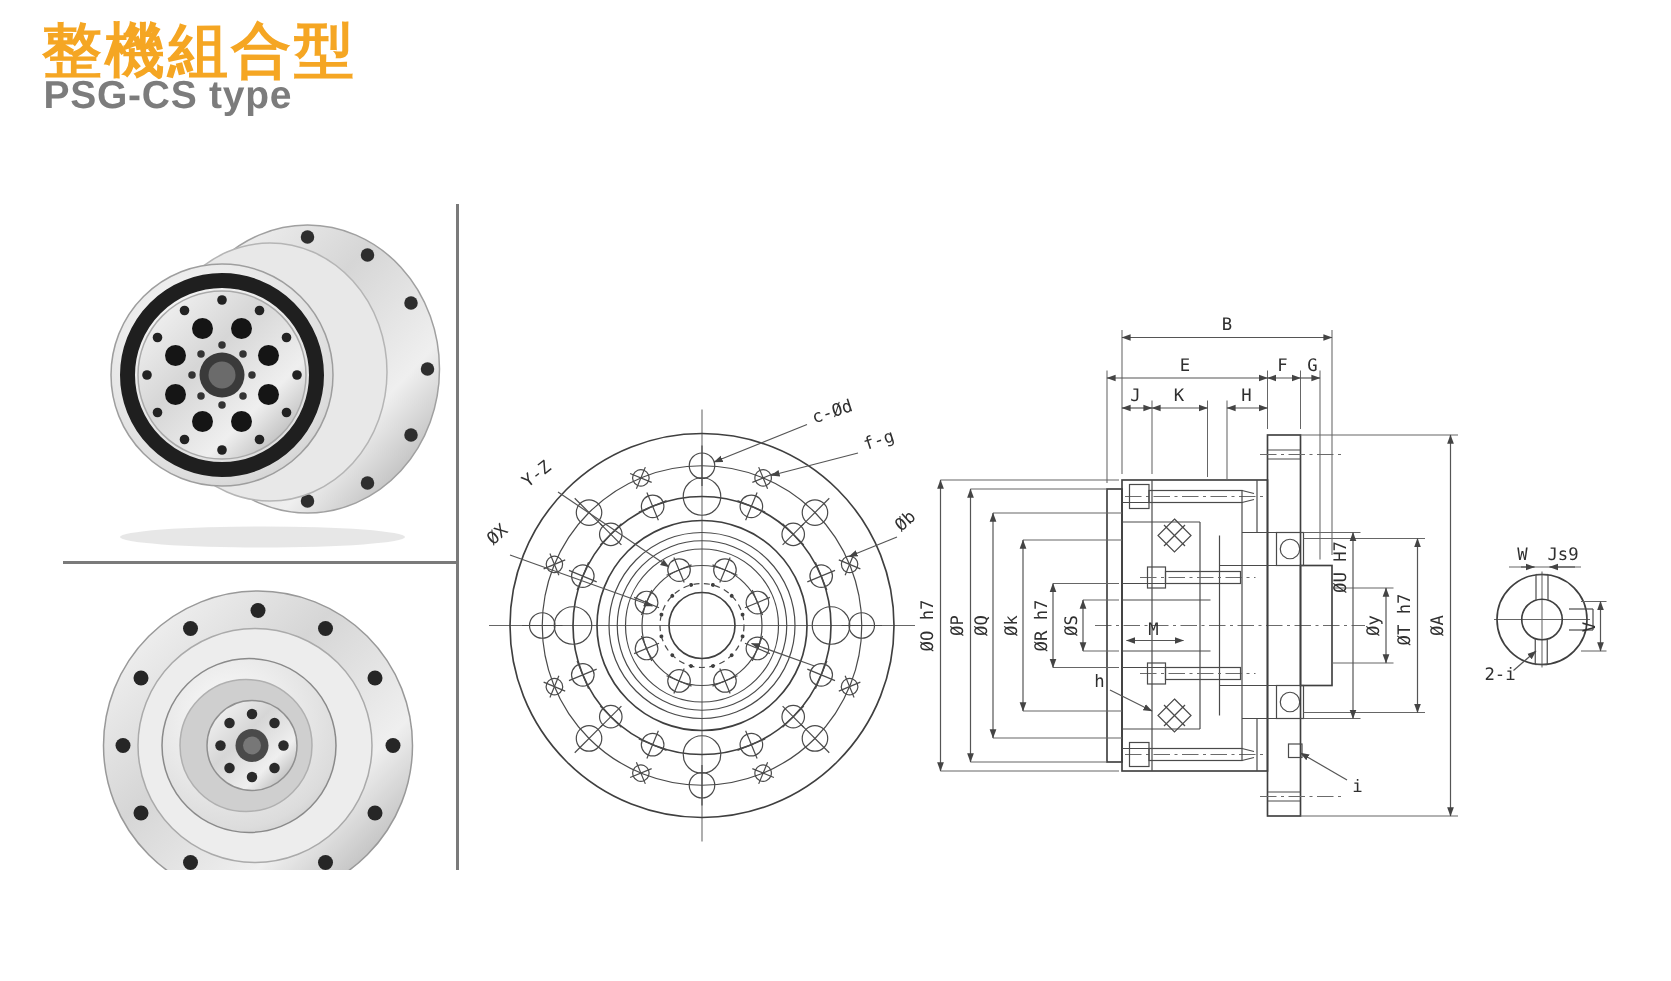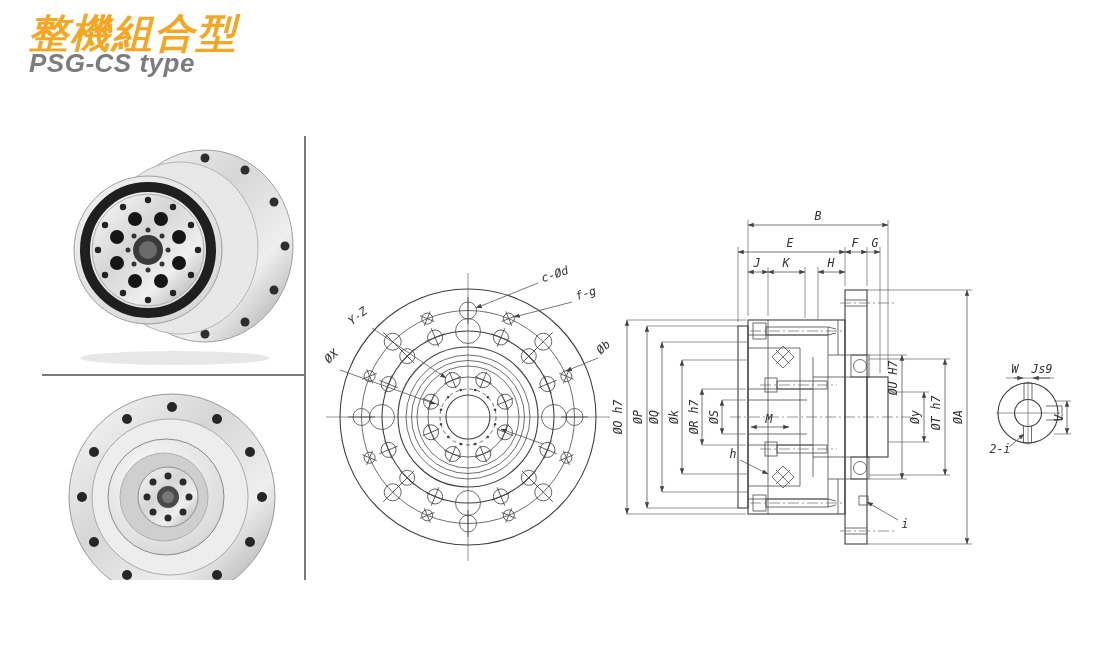--- a/index.html
+++ b/index.html
@@ -1,17 +1,17 @@
 <!DOCTYPE html>
 <html><head>
 <meta charset="utf-8">
 <style>
   html,body{margin:0;padding:0;background:#ffffff;}
   #page{position:relative;width:1114px;height:580px;background:#ffffff;overflow:hidden;
-        font-family:"Liberation Sans", sans-serif;font-style:italic;}
+        font-family:"Liberation Sans", sans-serif;}
   .abs{position:absolute;}
   #title{left:28px;top:6px;font-size:40px;font-weight:bold;color:#F5A623;letter-spacing:2px;}
   #subtitle{left:29px;top:48px;font-size:26px;font-weight:bold;color:#7C7C7C;letter-spacing:0.5px;}
   .divider{background:#7A7A7A;}
   #div-mid{left:42px;top:374px;width:263px;height:2px;}
   #div-vert{left:304px;top:136px;width:2px;height:491px;}
   #div-bottom{left:42px;top:626px;width:1054px;height:2px;}
   svg text{font-family:"DejaVu Sans Mono","DejaVu Sans",monospace;fill:#2F2F2F;}
   .geo{stroke:#3F3F3F;fill:none;stroke-width:1.1;}
   .geothin{stroke:#4A4A4A;fill:none;stroke-width:0.8;}

